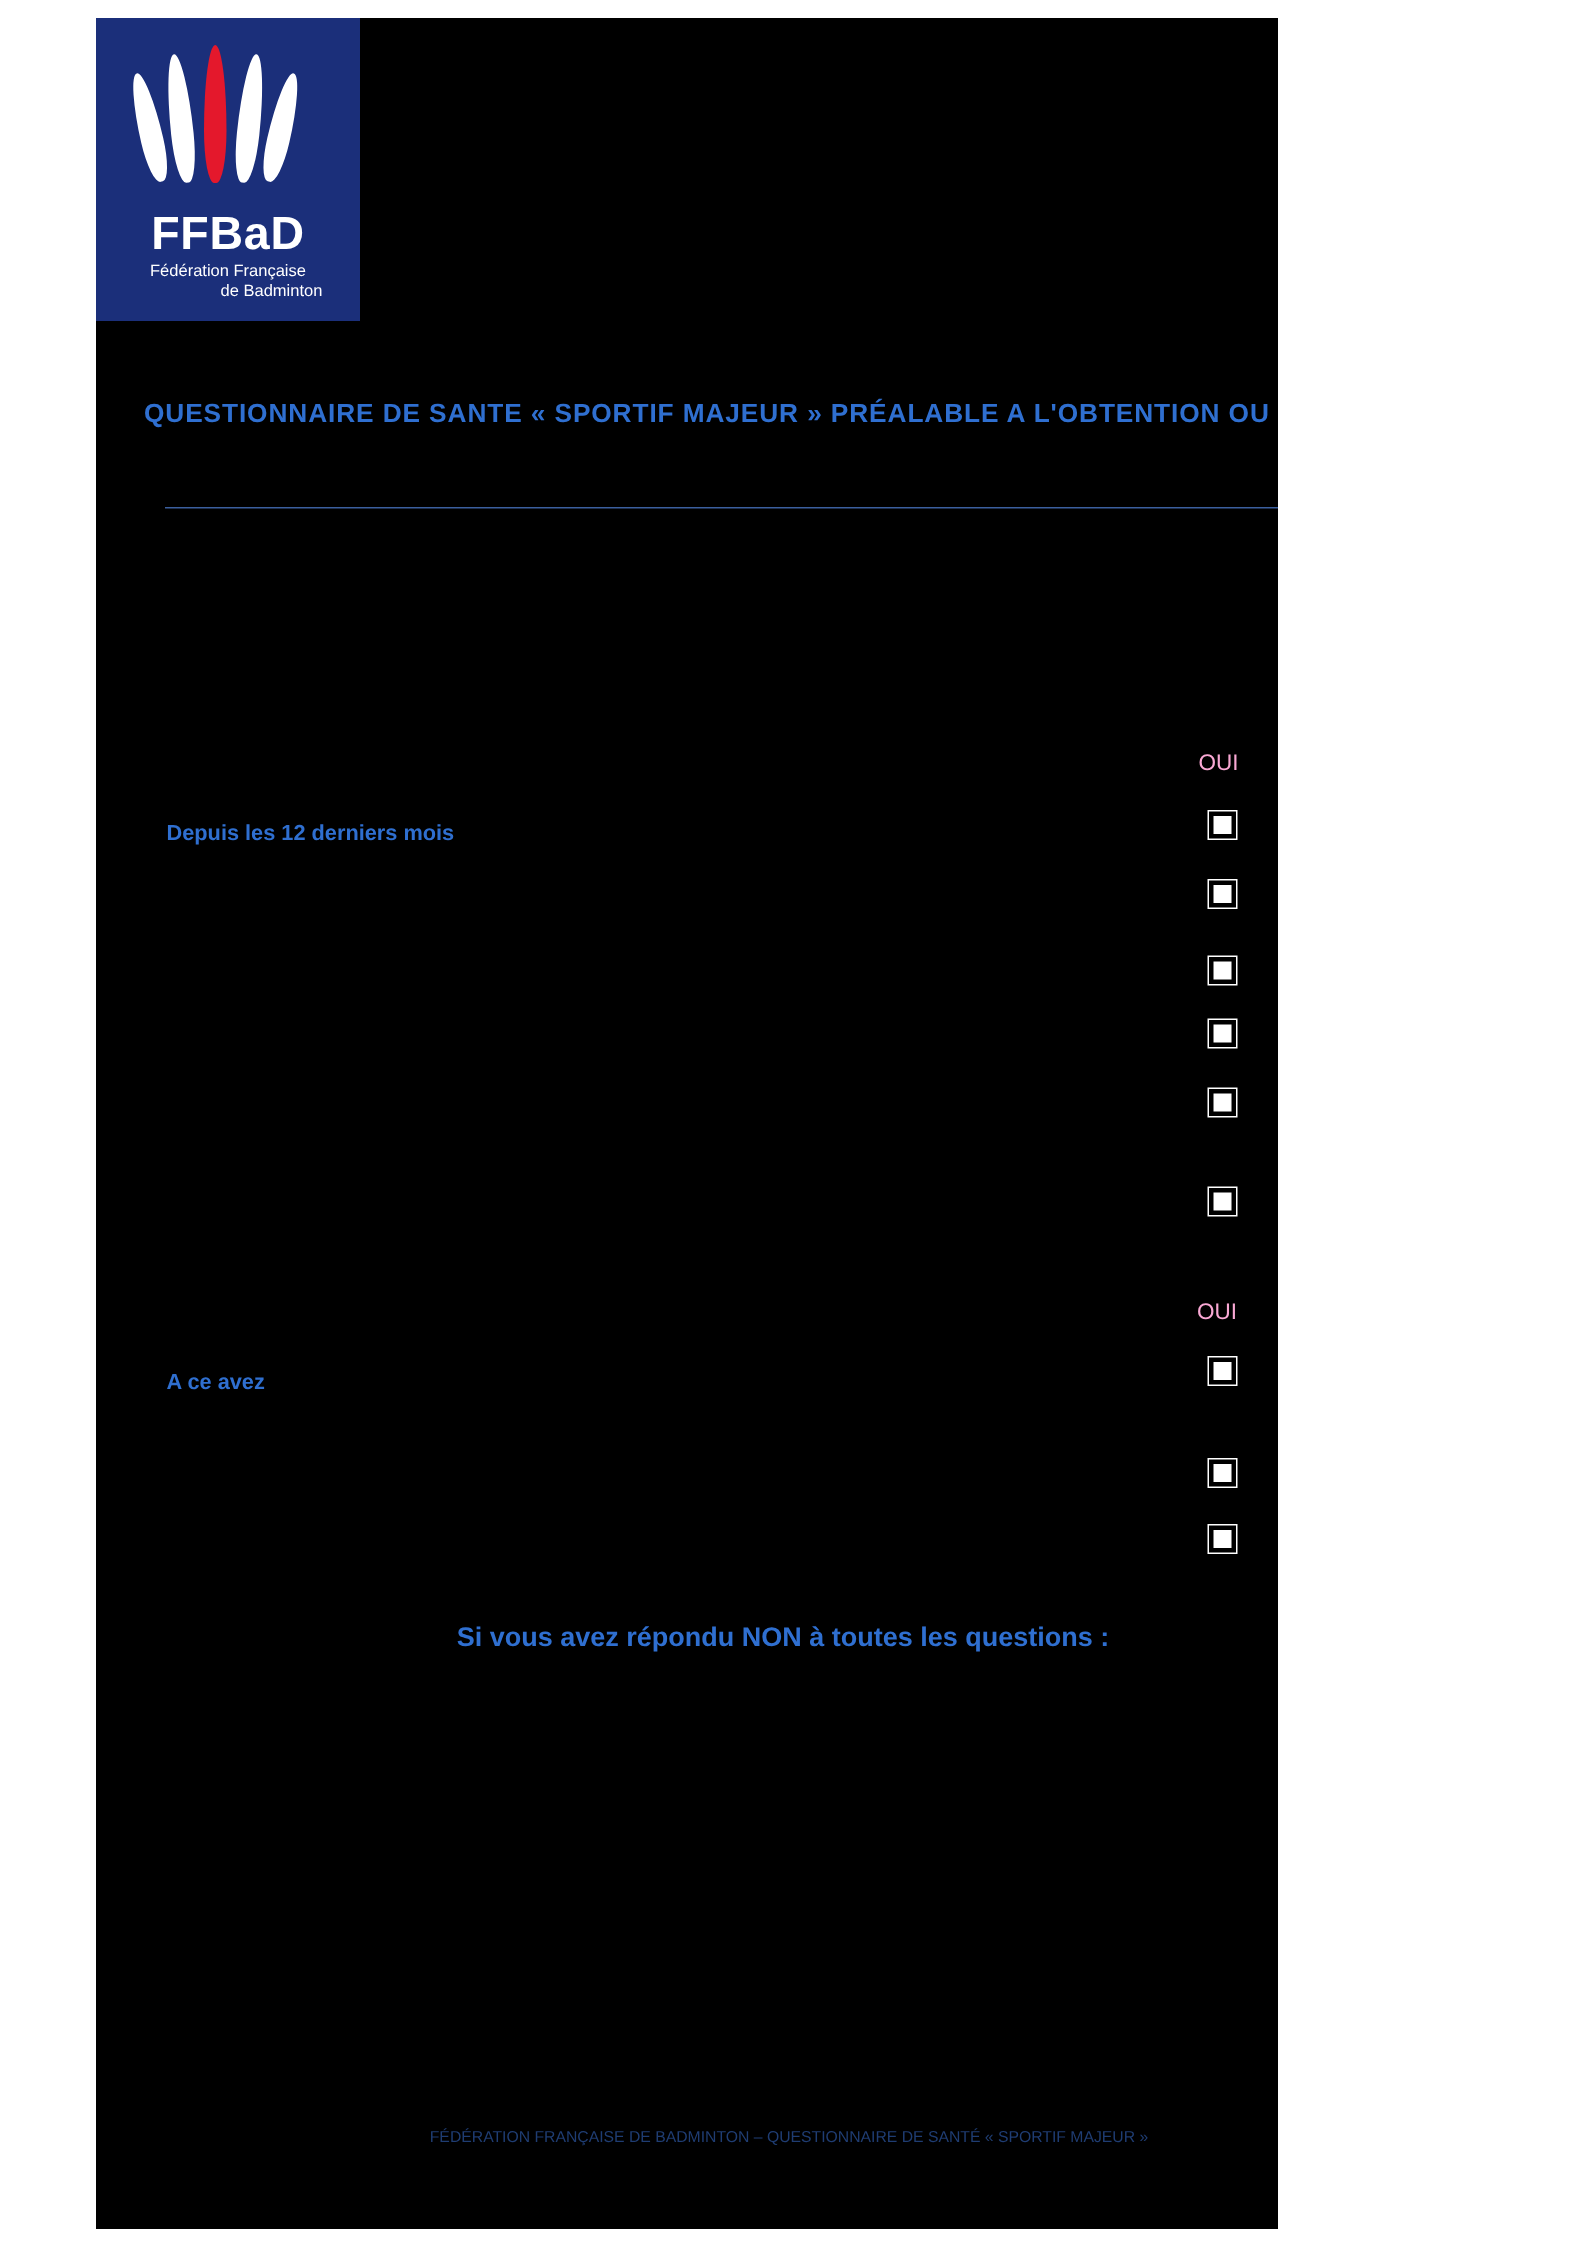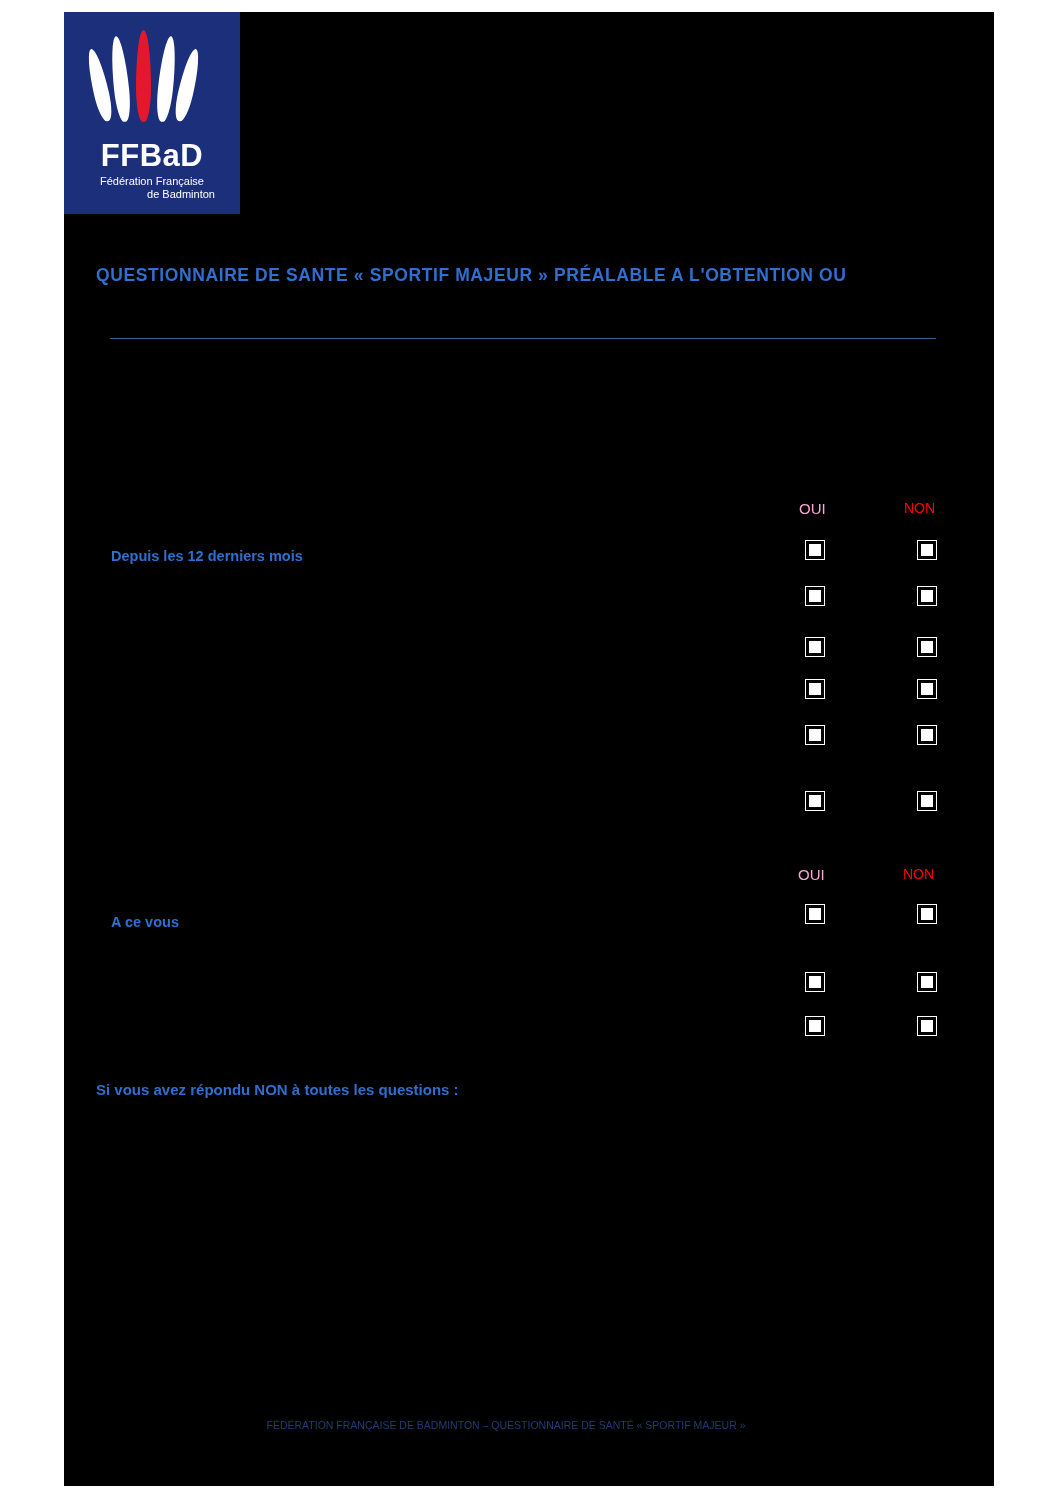--- a/index.html
+++ b/index.html
@@ -5,21 +5,21 @@
   html, body {
     margin: 0;
     padding: 0;
     background: #ffffff;
   }
   body {
     font-family: "Liberation Sans", sans-serif;
   }
   #page {
     position: relative;
-    width: 1058px;
+    width: 852px;
     height: 1498px;
     background: #000000;
     overflow: hidden;
   }
   
   .margin-strip {
     position: absolute;
     background: #ffffff;
   }
   #margin-top    { left: 0;   top: 0;    width: 1058px; height: 12px; }
@@ -139,33 +139,33 @@
     background: #ffffff;
     border: 3px solid #000000;
     box-sizing: border-box;
     box-shadow: 0 0 0 1px #ffffff;
   }
 
   
   .prompt {
     position: absolute;
     color: #2f6fd0;
-    font-size: 15px;
-    font-weight: bold;
-    text-align: left;
+    font-size: 18px;
+    font-weight: bold;
+    text-align: center;
     width: 852px;
     left: 96px;
   }
   #prompt-non { top: 1081px; }
   #prompt-oui { top: 1236px; }
 
   
   #footer {
     position: absolute;
-    left: 80px;
+    left: 100px;
     top: 1419px;
     width: 852px;
     text-align: center;
     color: #1f3d73;
     font-size: 10.5px;
   }
 </style>
 </head>
 <body>
 
@@ -209,21 +209,21 @@
 
   <div class="checkbox" style="left:806px; top:680px;"></div>
   <div class="checkbox" style="left:918px; top:680px;"></div>
 
   <div class="checkbox" style="left:806px; top:726px;"></div>
   <div class="checkbox" style="left:918px; top:726px;"></div>
 
   <div class="checkbox" style="left:806px; top:792px;"></div>
   <div class="checkbox" style="left:918px; top:792px;"></div>
 
-  <div class="section-label" id="label-acejour">A ce vous</div>
+  <div class="section-label" id="label-acejour">A ce avez</div>
   <div class="col-oui" id="oui-2">OUI</div>
   <div class="col-non" id="non-2">NON</div>
 
   <div class="checkbox" style="left:806px; top:905px;"></div>
   <div class="checkbox" style="left:918px; top:905px;"></div>
 
   <div class="checkbox" style="left:806px; top:973px;"></div>
   <div class="checkbox" style="left:918px; top:973px;"></div>
 
   <div class="checkbox" style="left:806px; top:1017px;"></div>

